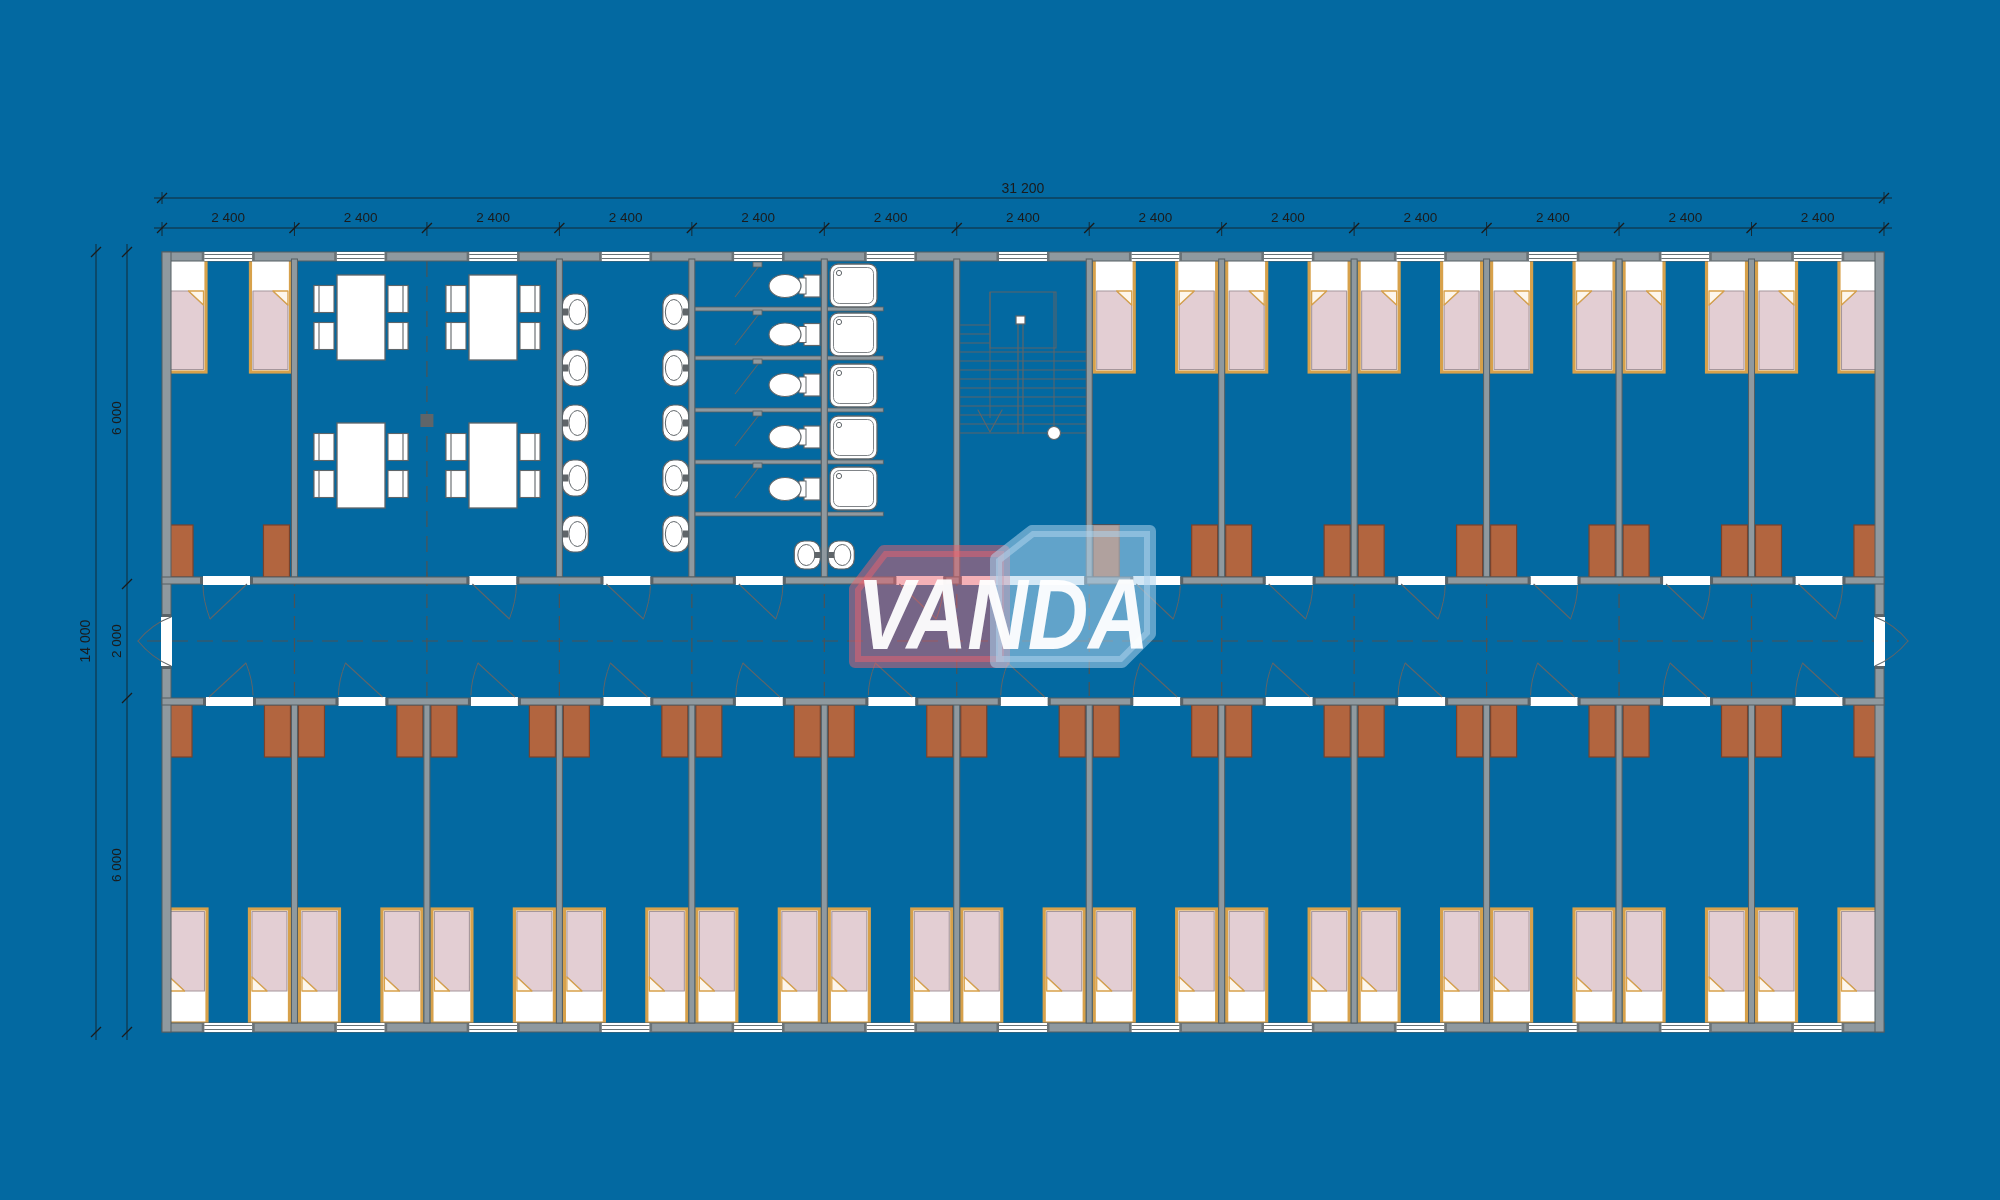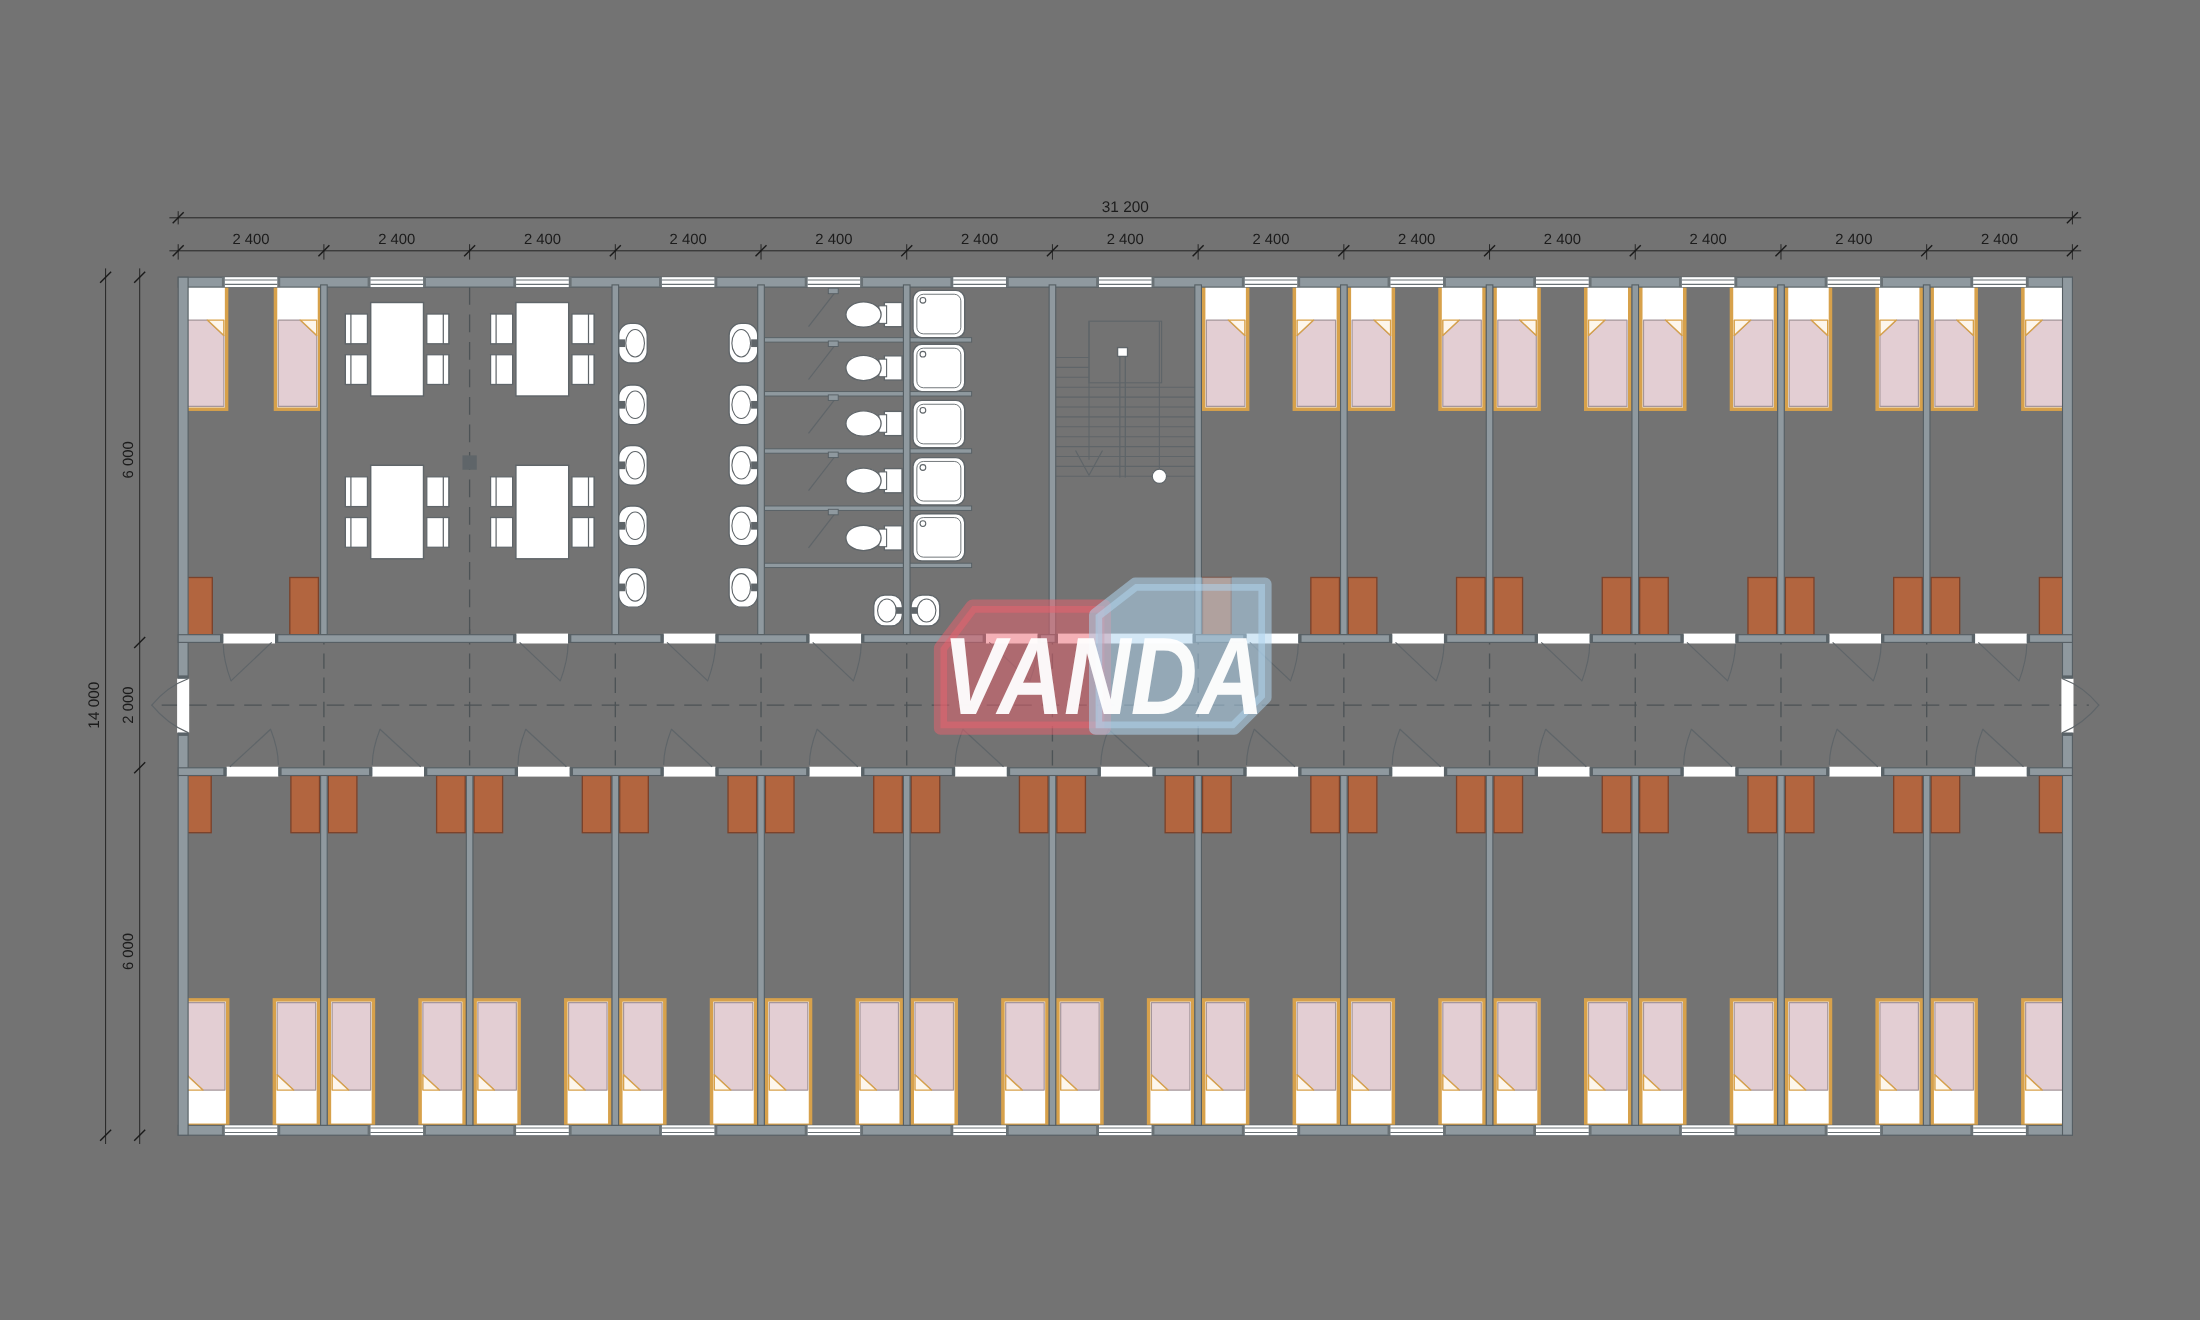--- a/index.html
+++ b/index.html
@@ -1,17 +1,17 @@
 <!DOCTYPE html>
 <html><head>
 <meta charset="utf-8">
 <style>
   html,body{margin:0;padding:0;background:#ffffff;}
   body{font-family:"Liberation Sans", sans-serif;}
-  #stage{position:relative;width:2000px;height:1200px;background:#737373;overflow:hidden;}
+  #stage{position:relative;width:2000px;height:1200px;background:#0369a1;overflow:hidden;}
   svg text{font-family:"Liberation Sans", sans-serif;}
 </style>
 </head>
 <body>
 
 <div id="stage"><svg width="2000" height="1200" viewBox="0 0 2000 1200">
       <g>
         <line x1="154" y1="198" x2="1892" y2="198" stroke="#1b1b1b" stroke-width="0.8"></line>
         <line x1="157" y1="203" x2="167" y2="193" stroke="#1b1b1b" stroke-width="1.3"></line>
         <line x1="1879" y1="203" x2="1889" y2="193" stroke="#1b1b1b" stroke-width="1.3"></line>

